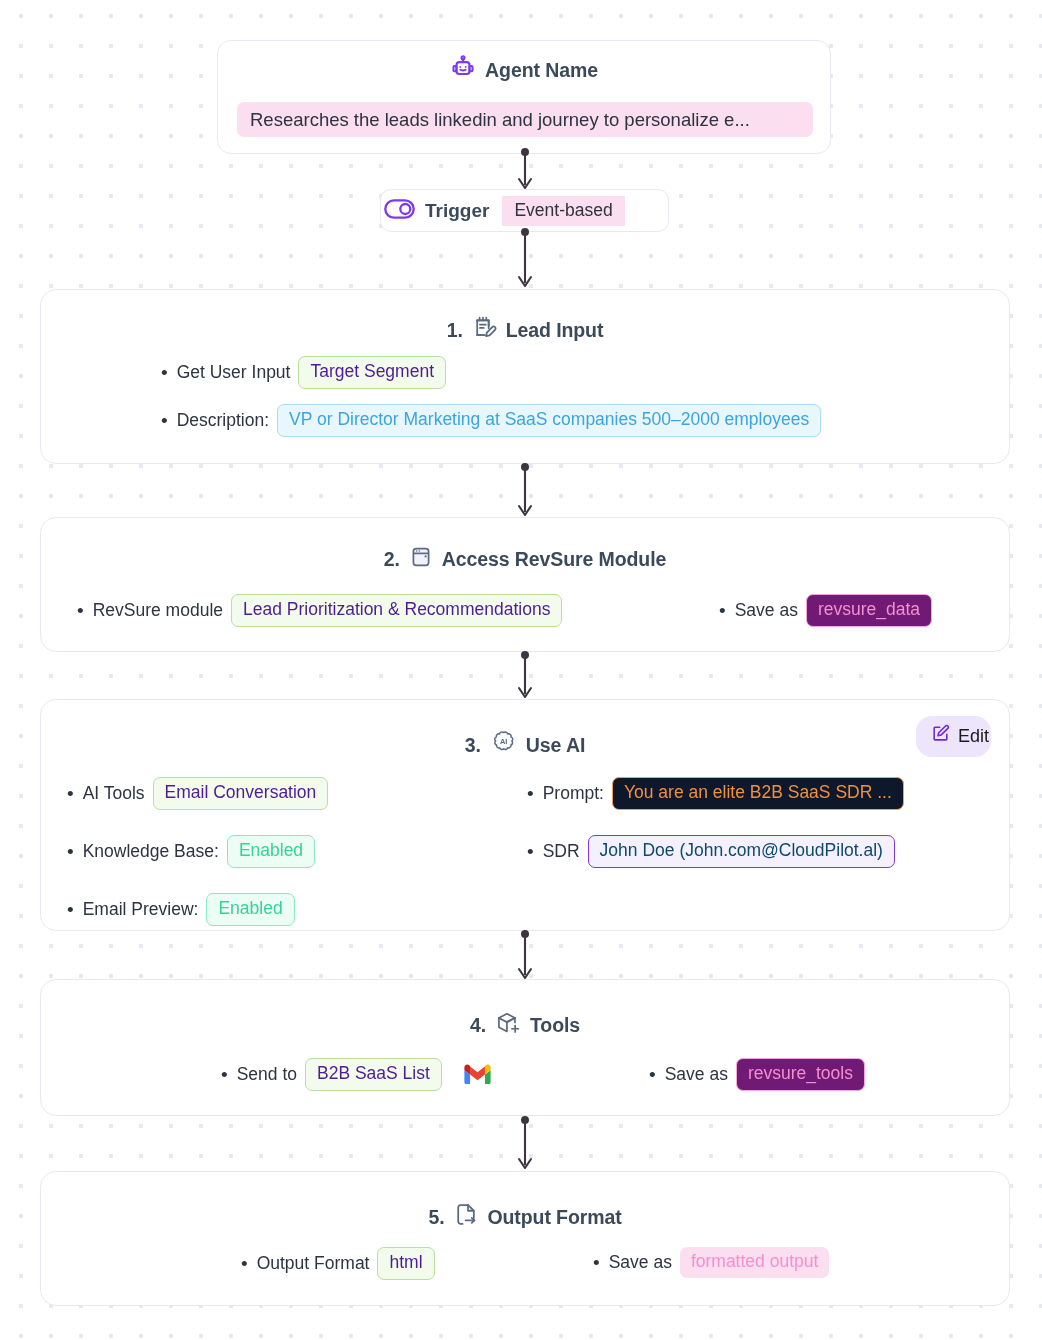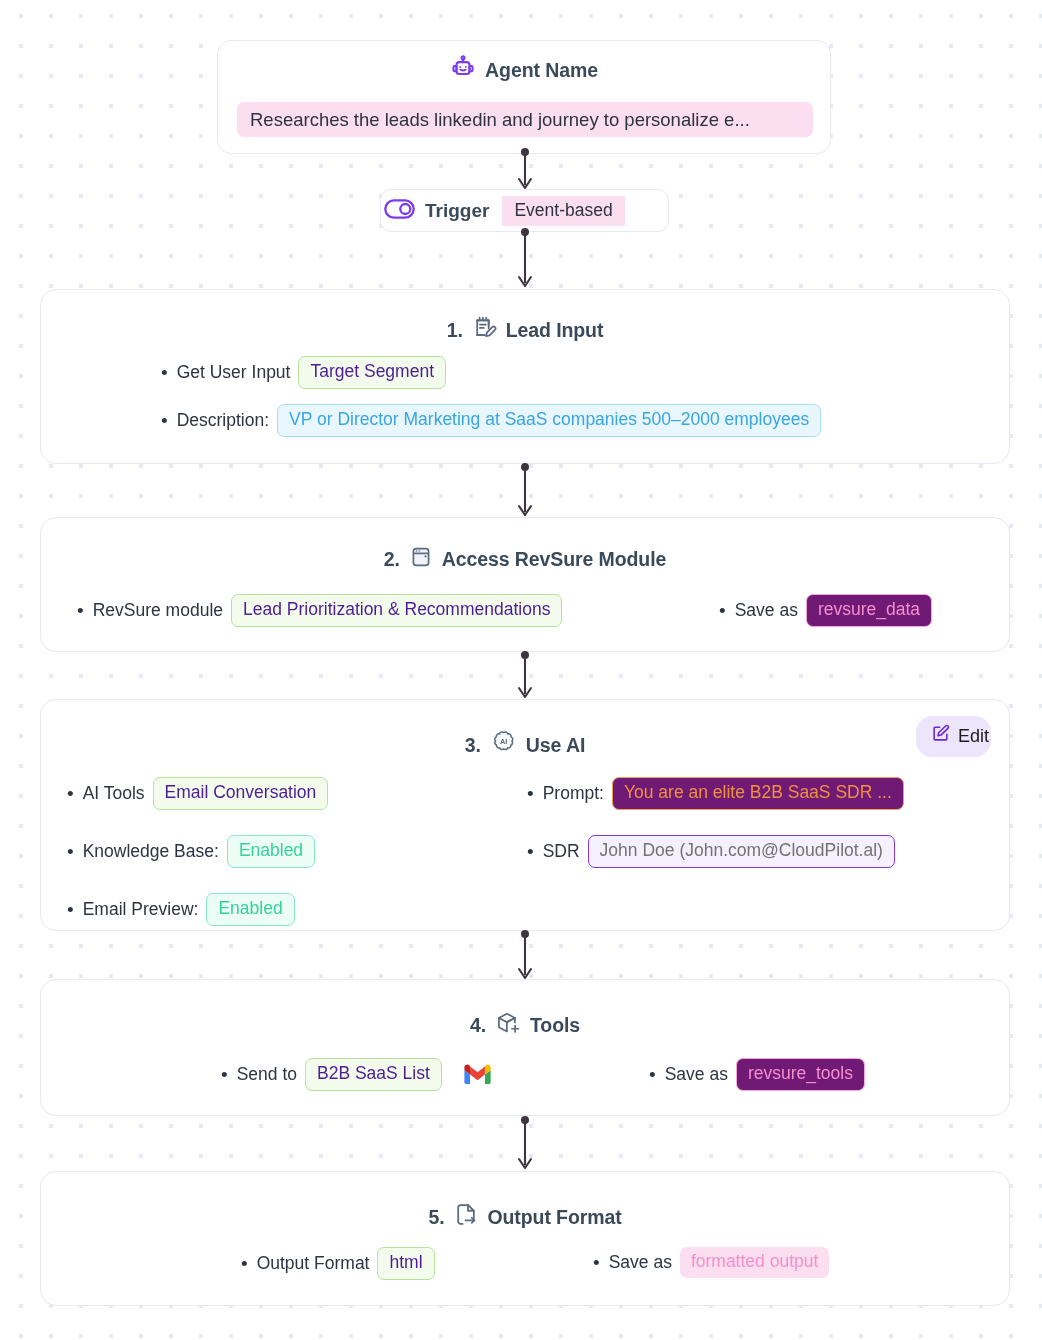--- a/index.html
+++ b/index.html
@@ -66,22 +66,22 @@
     border-radius: 7px;
     padding: 4px 11px 5px 11px;
     font-size: 17.5px;
     line-height: 1.25;
     white-space: nowrap;
   }
   .chip-green  { background: #f3fbec; border: 1.6px solid #b6e29a; color: #4c1d95; }
   .chip-blue   { background: #e8f6fd; border: 1.6px solid #aadcf2; color: #3aa5e0; }
   .chip-pink   { background: #701a75; border: 1.6px solid #f7a8da; color: #f58fce; }
   .chip-mint   { background: #ecfdf5; border: 1.6px solid #86e9c6; color: #34d39c; }
-  .chip-orange { background: #701a75; border: 1.6px solid #f0a05a; color: #ef9140; }
-  .chip-purple { background: #f4f0fe; border: 1.8px solid #7c38e8; color: #737373; }
+  .chip-orange { background: #0f172a; border: 1.6px solid #f0a05a; color: #ef9140; }
+  .chip-purple { background: #f4f0fe; border: 1.8px solid #7c38e8; color: #0c4a6e; }
   .chip-lilac  { background: #fbdeef; border: none; color: #2d3340; }
 
   
   #agent-card {
     left: 217px; top: 40px; width: 614px; height: 114px;
     border-radius: 14px;
   }
   #agent-title {
     margin-top: 14px;
   }

